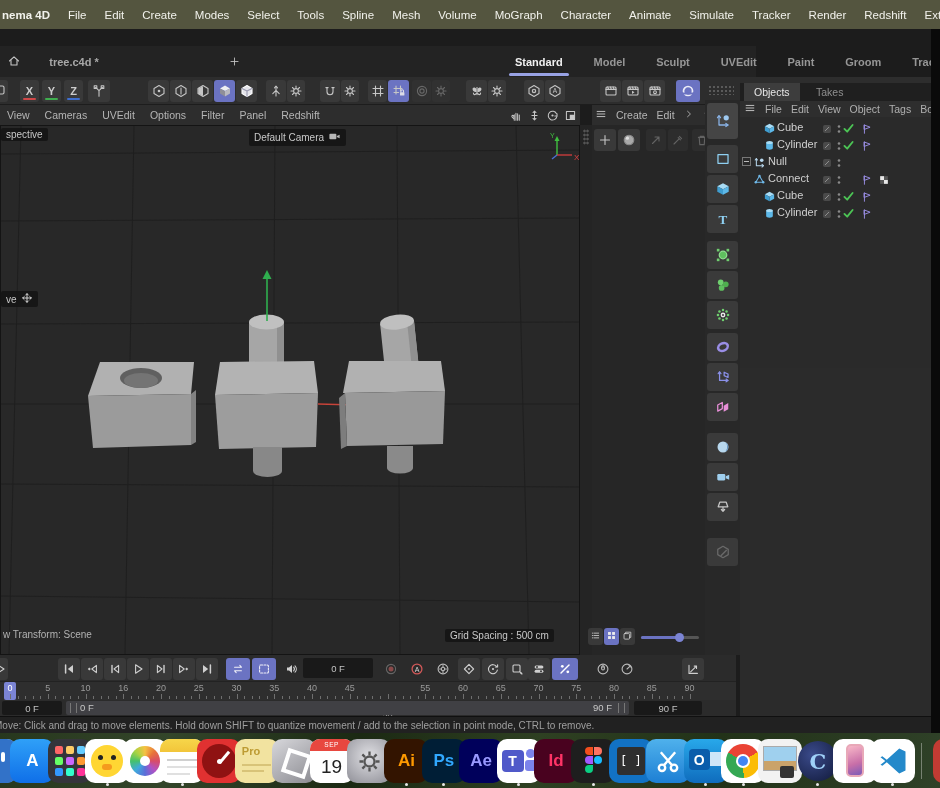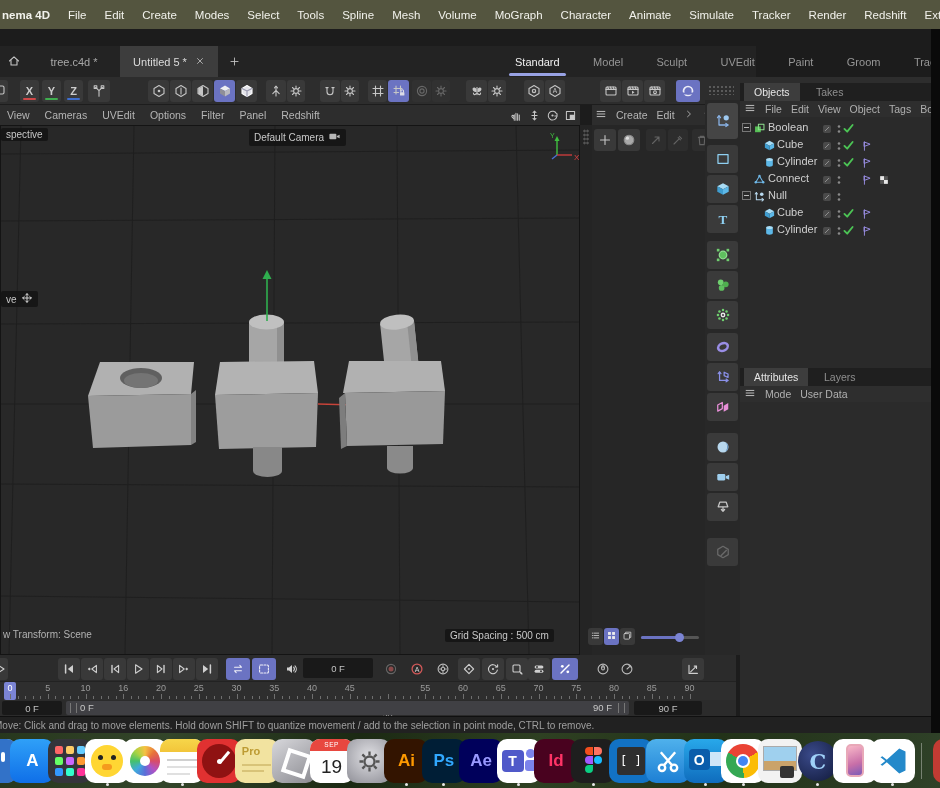--- a/index.html
+++ b/index.html
@@ -6,21 +6,21 @@
   .screen{position:relative;width:940px;height:788px;overflow:hidden;background:#1c1c1c;
     font-family:"Liberation Sans",sans-serif;-webkit-font-smoothing:antialiased;}
   .a{position:absolute;}
   
   #menubar{left:0;top:0;width:940px;height:29px;background:#54553f;display:flex;align-items:center;justify-content:space-between;color:#f2f2ec;font-size:11.5px;}
   .mb-item{padding:0 9px;white-space:nowrap;}
   .mb-item.bold{font-weight:bold;padding-left:2px;}
   
   #titlebar{left:0;top:29px;width:940px;height:17px;background:#3a3a3a;display:flex;align-items:center;justify-content:center;color:#c9c9c9;font-size:11px;font-weight:bold;border-bottom:1px solid #242424;box-sizing:border-box;}
   
-  #tabbar{left:0;top:46px;width:756px;height:31px;background:#232323;}
+  #tabbar{left:0;top:46px;width:756px;height:31px;background:#232323;font-weight:bold;}
   .doc-tab{position:absolute;top:0;height:31px;display:flex;align-items:center;justify-content:center;font-size:11px;color:#a8a8a8;}
   .doc-tab.active{background:#3d3d3d;color:#dcdcdc;}
   #layout-tabs{position:absolute;left:505px;top:0;width:430px;height:31px;display:flex;align-items:stretch;justify-content:space-between;padding:0 8px;}
   .layout-tab{position:relative;display:flex;align-items:center;font-size:11px;color:#969696;padding:0 2px;}
   .layout-tab.active{color:#f0f0f0;}
   .layout-tab.active::after{content:"";position:absolute;left:-4px;right:-4px;bottom:1px;height:3px;background:#98a2e4;border-radius:2px;}
   
   #toolbar{left:0;top:77px;width:940px;height:28px;background:#2d2d2d;border-bottom:1px solid #1d1d1d;box-sizing:border-box;}
   .btn{position:absolute;top:3px;height:22px;background:#393939;border-radius:3px;display:flex;align-items:center;justify-content:center;color:#cccccc;font-size:11px;}
   .btn.on{background:#6b73c2;}
@@ -107,26 +107,20 @@
   <div id="tabbar" class="a">
     <div class="btn noBg" style="left:4px;top:5px;width:20px;">
         <span><svg width="14" height="14" viewBox="0 0 14 14" fill="none" stroke="#c6c6c6" stroke-width="1.1" stroke-linecap="round" stroke-linejoin="round">
             <path d="M2.5 7 7 2.8 11.5 7"></path>
             <path d="M4 6.5V11h6V6.5"></path>
           </svg></span>
       </div>
     <div class="doc-tab" style="left:28px;width:92px;">
         <span>tree.c4d *</span>
       </div>
-    <div class="doc-tab active" style="left:120px;width:98px;">
-      <span>Untitled 5 *</span>
-      <span style="margin-left:8px;"><svg width="10" height="10" viewBox="0 0 14 14" fill="none" stroke="#c6c6c6" stroke-width="1.1" stroke-linecap="round" stroke-linejoin="round">
-            <path d="M3.5 3.5l7 7M10.5 3.5l-7 7"></path>
-          </svg></span>
-    </div>
     <div class="btn noBg" style="left:224px;top:5px;width:20px;">
         <span><svg width="11" height="11" viewBox="0 0 14 14" fill="none" stroke="#c6c6c6" stroke-width="1.1" stroke-linecap="round" stroke-linejoin="round">
             <path d="M7 2.5v9M2.5 7h9"></path>
           </svg></span>
       </div>
     <div id="layout-tabs">
         <div class="layout-tab active">Standard</div>
         <div class="layout-tab">Model</div>
         <div class="layout-tab">Sculpt</div>
         <div class="layout-tab">UVEdit</div>
@@ -602,39 +596,20 @@
           </svg></span>
         <span>File</span>
         <span>Edit</span>
         <span>View</span>
         <span>Object</span>
         <span>Tags</span>
         <span>Boo</span>
       </div>
     <div id="om-tree" style="position:absolute;left:0;top:36px;right:0;bottom:0;">
         <div class="om-row">
-          <div class="exp" style="left: 2px;"></div>
-          <div class="ic" style="left: 13px;"><svg width="13" height="13" viewBox="0 0 14 14" fill="none" stroke="#c6c6c6" stroke-width="1.1" stroke-linecap="round" stroke-linejoin="round">
-              <rect x="2.2" y="4.8" width="6.2" height="6.2" fill="#57c057" stroke="none"></rect>
-              <rect x="5.8" y="2.4" width="6" height="6" fill="none" stroke="#8fdf8f"></rect>
-            </svg></div>
-          <div class="lbl" style="left: 28px;">Boolean</div>
-          <div class="ic" style="left: 81px;"><svg width="12" height="12" viewBox="0 0 14 14" fill="none" stroke="#c6c6c6" stroke-width="1.1" stroke-linecap="round" stroke-linejoin="round">
-              <rect x="2.4" y="2.4" width="9.2" height="9.2" rx="2" fill="#4a4a4a" stroke="none"></rect>
-              <path d="M5 9l4-4" stroke="#949494"></path>
-            </svg></div>
-          <div class="ic" style="left: 93px;"><svg width="12" height="12" viewBox="0 0 14 14" fill="none" stroke="#c6c6c6" stroke-width="1.1" stroke-linecap="round" stroke-linejoin="round">
-              <circle cx="7" cy="4" r="1.5" fill="#8a8a8a" stroke="none"></circle>
-              <circle cx="7" cy="10" r="1.5" fill="#8a8a8a" stroke="none"></circle>
-            </svg></div>
-          <div class="ic" style="left: 102px;"><svg width="13" height="13" viewBox="0 0 14 14" fill="none" stroke="#c6c6c6" stroke-width="1.1" stroke-linecap="round" stroke-linejoin="round">
-              <path d="M2.6 7.4 5.6 10.4 11.4 3.2" stroke="#4cc455" stroke-width="2"></path>
-            </svg></div>
-        </div>
-        <div class="om-row">
           <div class="ic" style="left: 23px;"><svg width="13" height="13" viewBox="0 0 14 14" fill="none" stroke="#c6c6c6" stroke-width="1.1" stroke-linecap="round" stroke-linejoin="round">
               <path d="M7 2 12 4.6 7 7.2 2 4.6Z" fill="#a8dcf5" stroke="none"></path>
               <path d="M7 7.2 12 4.6v4.8L7 12Z" fill="#5db8e8" stroke="none"></path>
               <path d="M7 7.2V12L2 9.4V4.6Z" fill="#3f9dd0" stroke="none"></path>
             </svg></div>
           <div class="lbl" style="left: 37px;">Cube</div>
           <div class="ic" style="left: 81px;"><svg width="12" height="12" viewBox="0 0 14 14" fill="none" stroke="#c6c6c6" stroke-width="1.1" stroke-linecap="round" stroke-linejoin="round">
               <rect x="2.4" y="2.4" width="9.2" height="9.2" rx="2" fill="#4a4a4a" stroke="none"></rect>
               <path d="M5 9l4-4" stroke="#949494"></path>
             </svg></div>
@@ -663,20 +638,37 @@
           <div class="ic" style="left: 93px;"><svg width="12" height="12" viewBox="0 0 14 14" fill="none" stroke="#c6c6c6" stroke-width="1.1" stroke-linecap="round" stroke-linejoin="round">
               <circle cx="7" cy="4" r="1.5" fill="#8a8a8a" stroke="none"></circle>
               <circle cx="7" cy="10" r="1.5" fill="#8a8a8a" stroke="none"></circle>
             </svg></div>
           <div class="ic" style="left: 102px;"><svg width="13" height="13" viewBox="0 0 14 14" fill="none" stroke="#c6c6c6" stroke-width="1.1" stroke-linecap="round" stroke-linejoin="round">
               <path d="M2.6 7.4 5.6 10.4 11.4 3.2" stroke="#4cc455" stroke-width="2"></path>
             </svg></div>
           <div class="ic" style="left: 121px;"><svg width="12" height="12" viewBox="0 0 14 14" fill="none" stroke="#c6c6c6" stroke-width="1.1" stroke-linecap="round" stroke-linejoin="round">
               <path d="M4 2.4v9.6" stroke="#9a8ee6"></path>
               <path d="M4 2.4 10.6 4.9 4 7.4Z" stroke="#9a8ee6"></path>
+            </svg></div>
+        </div>
+        <div class="om-row">
+          <div class="exp" style="left: 2px;"></div>
+          <div class="ic" style="left: 13px;"><svg width="13" height="13" viewBox="0 0 14 14" fill="none" stroke="#c6c6c6" stroke-width="1.1" stroke-linecap="round" stroke-linejoin="round">
+              <path d="M3.6 3v7.4h7.4" stroke="#b8d8ee"></path>
+              <path d="M2.4 4.3 3.6 2.7 4.8 4.3M9.7 8.9l1.6 1.5-1.6 1.5" stroke="#b8d8ee"></path>
+              <circle cx="9.4" cy="4.6" r="1.9" fill="#b8d8ee" stroke="none"></circle>
+            </svg></div>
+          <div class="lbl" style="left: 28px;">Null</div>
+          <div class="ic" style="left: 81px;"><svg width="12" height="12" viewBox="0 0 14 14" fill="none" stroke="#c6c6c6" stroke-width="1.1" stroke-linecap="round" stroke-linejoin="round">
+              <rect x="2.4" y="2.4" width="9.2" height="9.2" rx="2" fill="#4a4a4a" stroke="none"></rect>
+              <path d="M5 9l4-4" stroke="#949494"></path>
+            </svg></div>
+          <div class="ic" style="left: 93px;"><svg width="12" height="12" viewBox="0 0 14 14" fill="none" stroke="#c6c6c6" stroke-width="1.1" stroke-linecap="round" stroke-linejoin="round">
+              <circle cx="7" cy="4" r="1.5" fill="#8a8a8a" stroke="none"></circle>
+              <circle cx="7" cy="10" r="1.5" fill="#8a8a8a" stroke="none"></circle>
             </svg></div>
         </div>
         <div class="om-row">
           <div class="ic" style="left: 13px;"><svg width="13" height="13" viewBox="0 0 14 14" fill="none" stroke="#c6c6c6" stroke-width="1.1" stroke-linecap="round" stroke-linejoin="round">
               <path d="M7 3.2 11 10H3Z" stroke="#6fb8e8"></path>
               <circle cx="7" cy="3.2" r="1.3" fill="#6fb8e8" stroke="none"></circle>
               <circle cx="3" cy="10" r="1.3" fill="#6fb8e8" stroke="none"></circle>
               <circle cx="11" cy="10" r="1.3" fill="#6fb8e8" stroke="none"></circle>
             </svg></div>
           <div class="lbl" style="left: 28px;">Connect</div>
@@ -693,37 +685,20 @@
               <path d="M4 2.4 10.6 4.9 4 7.4Z" stroke="#9a8ee6"></path>
             </svg></div>
           <div class="ic" style="left: 138px;"><svg width="12" height="12" viewBox="0 0 14 14" fill="none" stroke="#c6c6c6" stroke-width="1.1" stroke-linecap="round" stroke-linejoin="round">
               <rect x="2.5" y="2.5" width="4.5" height="4.5" fill="#e8e8e8" stroke="none"></rect>
               <rect x="7" y="7" width="4.5" height="4.5" fill="#e8e8e8" stroke="none"></rect>
               <rect x="7" y="2.5" width="4.5" height="4.5" fill="#565656" stroke="none"></rect>
               <rect x="2.5" y="7" width="4.5" height="4.5" fill="#565656" stroke="none"></rect>
             </svg></div>
         </div>
         <div class="om-row">
-          <div class="exp" style="left: 2px;"></div>
-          <div class="ic" style="left: 13px;"><svg width="13" height="13" viewBox="0 0 14 14" fill="none" stroke="#c6c6c6" stroke-width="1.1" stroke-linecap="round" stroke-linejoin="round">
-              <path d="M3.6 3v7.4h7.4" stroke="#b8d8ee"></path>
-              <path d="M2.4 4.3 3.6 2.7 4.8 4.3M9.7 8.9l1.6 1.5-1.6 1.5" stroke="#b8d8ee"></path>
-              <circle cx="9.4" cy="4.6" r="1.9" fill="#b8d8ee" stroke="none"></circle>
-            </svg></div>
-          <div class="lbl" style="left: 28px;">Null</div>
-          <div class="ic" style="left: 81px;"><svg width="12" height="12" viewBox="0 0 14 14" fill="none" stroke="#c6c6c6" stroke-width="1.1" stroke-linecap="round" stroke-linejoin="round">
-              <rect x="2.4" y="2.4" width="9.2" height="9.2" rx="2" fill="#4a4a4a" stroke="none"></rect>
-              <path d="M5 9l4-4" stroke="#949494"></path>
-            </svg></div>
-          <div class="ic" style="left: 93px;"><svg width="12" height="12" viewBox="0 0 14 14" fill="none" stroke="#c6c6c6" stroke-width="1.1" stroke-linecap="round" stroke-linejoin="round">
-              <circle cx="7" cy="4" r="1.5" fill="#8a8a8a" stroke="none"></circle>
-              <circle cx="7" cy="10" r="1.5" fill="#8a8a8a" stroke="none"></circle>
-            </svg></div>
-        </div>
-        <div class="om-row">
           <div class="ic" style="left: 23px;"><svg width="13" height="13" viewBox="0 0 14 14" fill="none" stroke="#c6c6c6" stroke-width="1.1" stroke-linecap="round" stroke-linejoin="round">
               <path d="M7 2 12 4.6 7 7.2 2 4.6Z" fill="#a8dcf5" stroke="none"></path>
               <path d="M7 7.2 12 4.6v4.8L7 12Z" fill="#5db8e8" stroke="none"></path>
               <path d="M7 7.2V12L2 9.4V4.6Z" fill="#3f9dd0" stroke="none"></path>
             </svg></div>
           <div class="lbl" style="left: 37px;">Cube</div>
           <div class="ic" style="left: 81px;"><svg width="12" height="12" viewBox="0 0 14 14" fill="none" stroke="#c6c6c6" stroke-width="1.1" stroke-linecap="round" stroke-linejoin="round">
               <rect x="2.4" y="2.4" width="9.2" height="9.2" rx="2" fill="#4a4a4a" stroke="none"></rect>
               <path d="M5 9l4-4" stroke="#949494"></path>
             </svg></div>
@@ -758,35 +733,20 @@
             </svg></div>
           <div class="ic" style="left: 121px;"><svg width="12" height="12" viewBox="0 0 14 14" fill="none" stroke="#c6c6c6" stroke-width="1.1" stroke-linecap="round" stroke-linejoin="round">
               <path d="M4 2.4v9.6" stroke="#9a8ee6"></path>
               <path d="M4 2.4 10.6 4.9 4 7.4Z" stroke="#9a8ee6"></path>
             </svg></div>
         </div>
       </div>
   </div>
 
   <div id="attrs" class="a">
-    <div class="panel-tabs">
-      <div class="ptab active" style="left:4px;">
-          <span>Attributes</span>
-        </div>
-      <div class="ptab" style="left:74px;">
-          <span>Layers</span>
-        </div>
-    </div>
-    <div class="pmenu" style="top:18px;">
-      <span><svg width="12" height="12" viewBox="0 0 14 14" fill="none" stroke="#c6c6c6" stroke-width="1.1" stroke-linecap="round" stroke-linejoin="round">
-            <path d="M2.5 4h9M2.5 7h9M2.5 10h9"></path>
-          </svg></span>
-      <span>Mode</span>
-      <span>User Data</span>
-    </div>
   </div>
 
   <div id="timeline" class="a">
     <div id="transport" style="position:absolute;left:0;top:0;width:736px;height:26px;">
         <div class="btn" style="left: -8px; width: 16px;">
           <svg width="14" height="14" viewBox="0 0 14 14" fill="none" stroke="#c6c6c6" stroke-width="1.1" stroke-linecap="round" stroke-linejoin="round">
             <path d="M4.6 2.8 11 7l-6.4 4.2Z" stroke="#cfcfcf"></path>
           </svg>
         </div>
         <div class="btn" style="left: 58px; width: 22px;">

